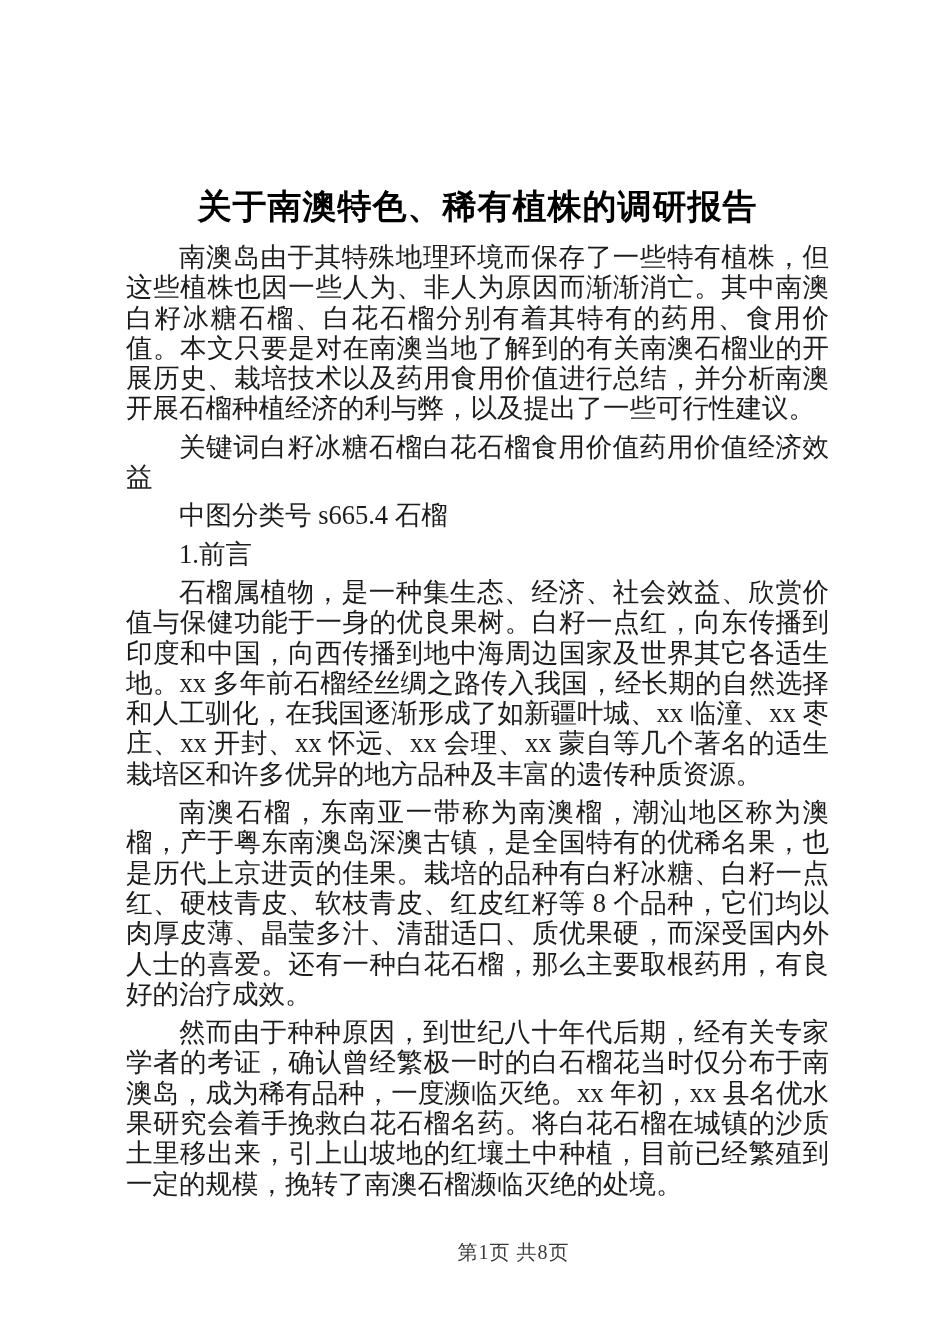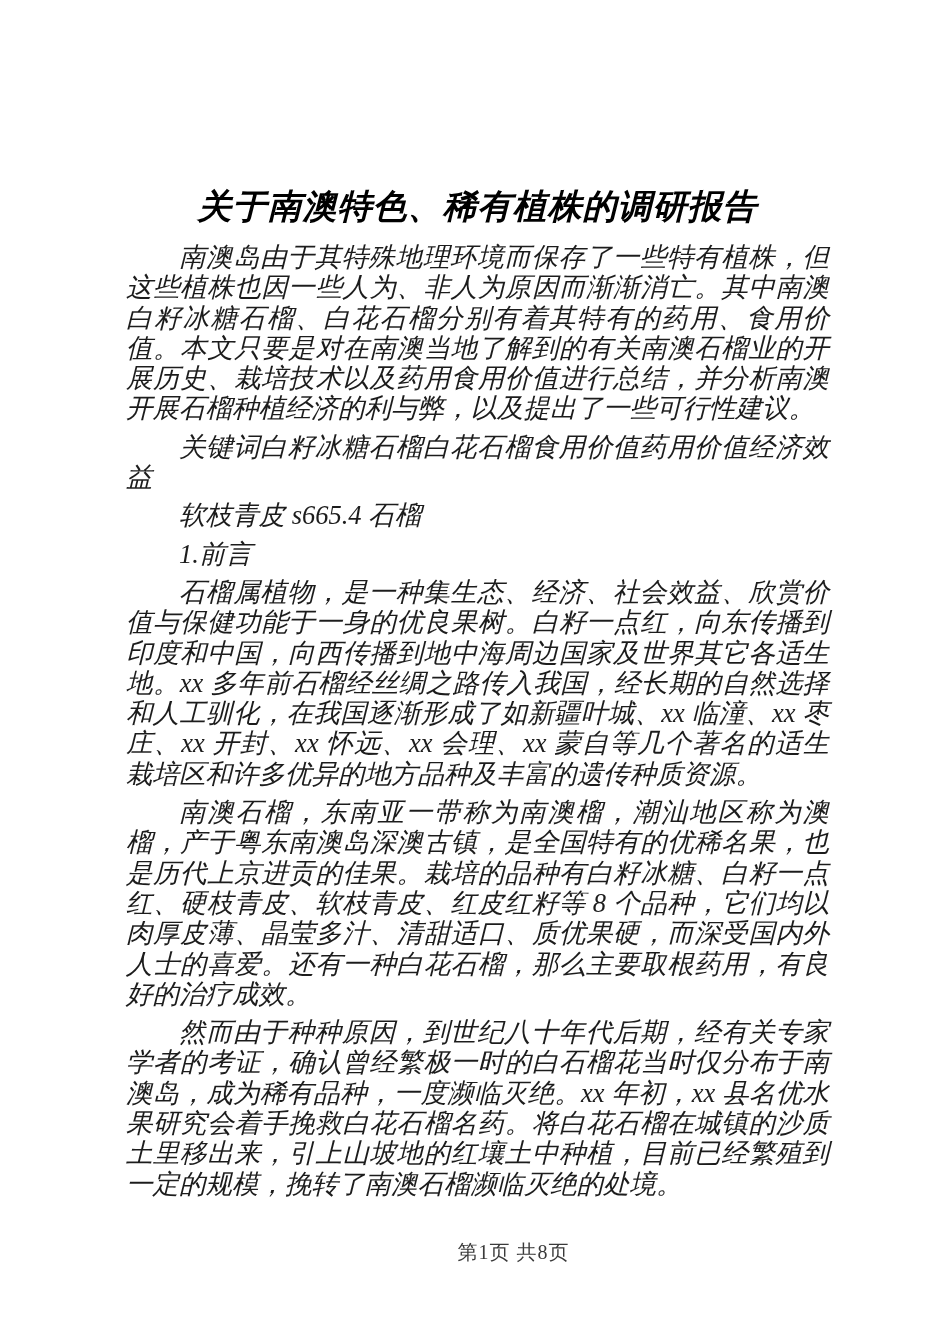--- a/index.html
+++ b/index.html
@@ -13,21 +13,20 @@
     height: 1344px;
     background: #ffffff;
     overflow: hidden;
     font-family: "Liberation Serif", "DejaVu Serif", serif;
   }
   .content {
     position: absolute;
     left: 118px;
     top: 185px;
     width: 719px;
-    font-style: italic;
   }
   .doc-title {
     margin: 0 0 13px 0;
     text-align: center;
     font-size: 34px;
     line-height: 44px;
     font-weight: bold;
     color: #000000;
     letter-spacing: 1px;
     white-space: nowrap;
@@ -59,21 +58,21 @@
   }
 </style>
 </head>
 <body>
 
 <div class="page">
   <div class="content">
     <h1 class="doc-title">关于南澳特色、稀有植株的调研报告</h1>
     <p class="para">南澳岛由于其特殊地理环境而保存了一些特有植株，但这些植株也因一些人为、非人为原因而渐渐消亡。其中南澳白籽冰糖石榴、白花石榴分别有着其特有的药用、食用价值。本文只要是对在南澳当地了解到的有关南澳石榴业的开展历史、栽培技术以及药用食用价值进行总结，并分析南澳开展石榴种植经济的利与弊，以及提出了一些可行性建议。</p>
     <p class="para">关键词白籽冰糖石榴白花石榴食用价值药用价值经济效益</p>
-    <p class="para">软枝青皮 s665.4 石榴</p>
+    <p class="para">中图分类号 s665.4 石榴</p>
     <p class="para">1.前言</p>
     <p class="para">石榴属植物，是一种集生态、经济、社会效益、欣赏价值与保健功能于一身的优良果树。白籽一点红，向东传播到印度和中国，向西传播到地中海周边国家及世界其它各适生地。xx 多年前石榴经丝绸之路传入我国，经长期的自然选择和人工驯化，在我国逐渐形成了如新疆叶城、xx 临潼、xx 枣庄、xx 开封、xx 怀远、xx 会理、xx 蒙自等几个著名的适生栽培区和许多优异的地方品种及丰富的遗传种质资源。</p>
     <p class="para">南澳石榴，东南亚一带称为南澳榴，潮汕地区称为澳榴，产于粤东南澳岛深澳古镇，是全国特有的优稀名果，也是历代上京进贡的佳果。栽培的品种有白籽冰糖、白籽一点红、硬枝青皮、软枝青皮、红皮红籽等 8 个品种，它们均以肉厚皮薄、晶莹多汁、清甜适口、质优果硬，而深受国内外人士的喜爱。还有一种白花石榴，那么主要取根药用，有良好的治疗成效。</p>
     <p class="para">然而由于种种原因，到世纪八十年代后期，经有关专家学者的考证，确认曾经繁极一时的白石榴花当时仅分布于南澳岛，成为稀有品种，一度濒临灭绝。xx 年初，xx 县名优水果研究会着手挽救白花石榴名药。将白花石榴在城镇的沙质土里移出来，引上山坡地的红壤土中种植，目前已经繁殖到一定的规模，挽转了南澳石榴濒临灭绝的处境。</p>
   </div>
 
   <div class="footer">
     <span>第1页 共8页</span>
   </div>
 </div>

